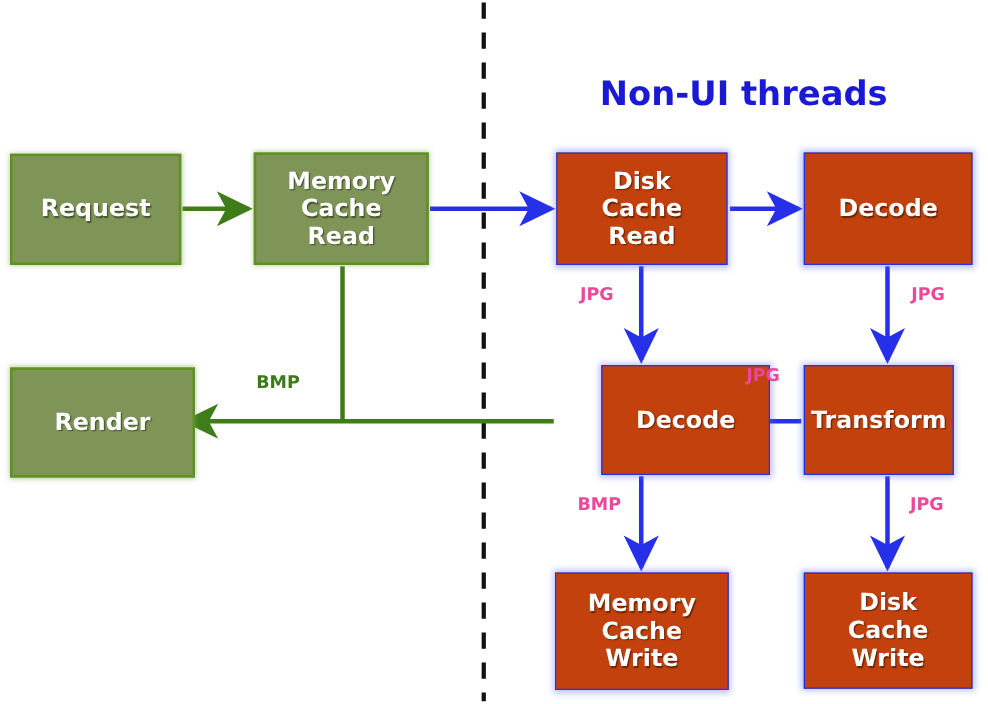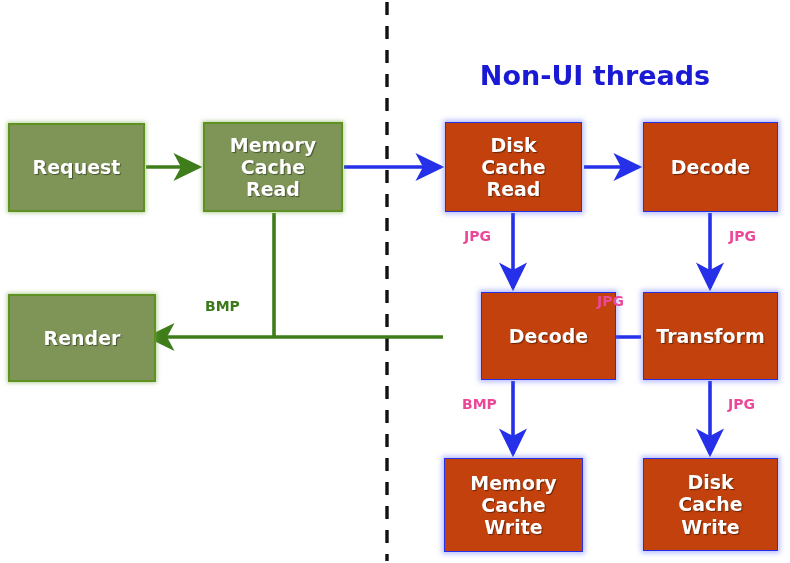--- a/index.html
+++ b/index.html
@@ -124,21 +124,21 @@
   <div class="node green" style="left:8px; top:294px; width:148px; height:88px;">Render</div>
 
   <div class="node blue" style="left:445px; top:122px; width:137px; height:90px;">Disk
 Cache
 Read</div>
 
   <div class="node blue" style="left:643px; top:122px; width:135px; height:90px;">Decode</div>
 
   <div class="node blue" style="left:445px; top:292px; width:135px; height:88px;margin-left:36px;">Decode</div>
 
-  <div class="node blue" style="left:643px; top:292px; width:135px; height:88px;">Transform</div>
+  <div class="node blue" style="left:643px; top:292px; width:120px; height:88px;">Transform</div>
 
   <div class="node blue" style="left:444px; top:458px; width:139px; height:94px;">Memory
 Cache
 Write</div>
 
   <div class="node blue" style="left:643px; top:458px; width:135px; height:93px;">Disk
 Cache
 Write</div>
 
   <div class="edge-label blue" style="left:464px; top:228px;">JPG</div>

